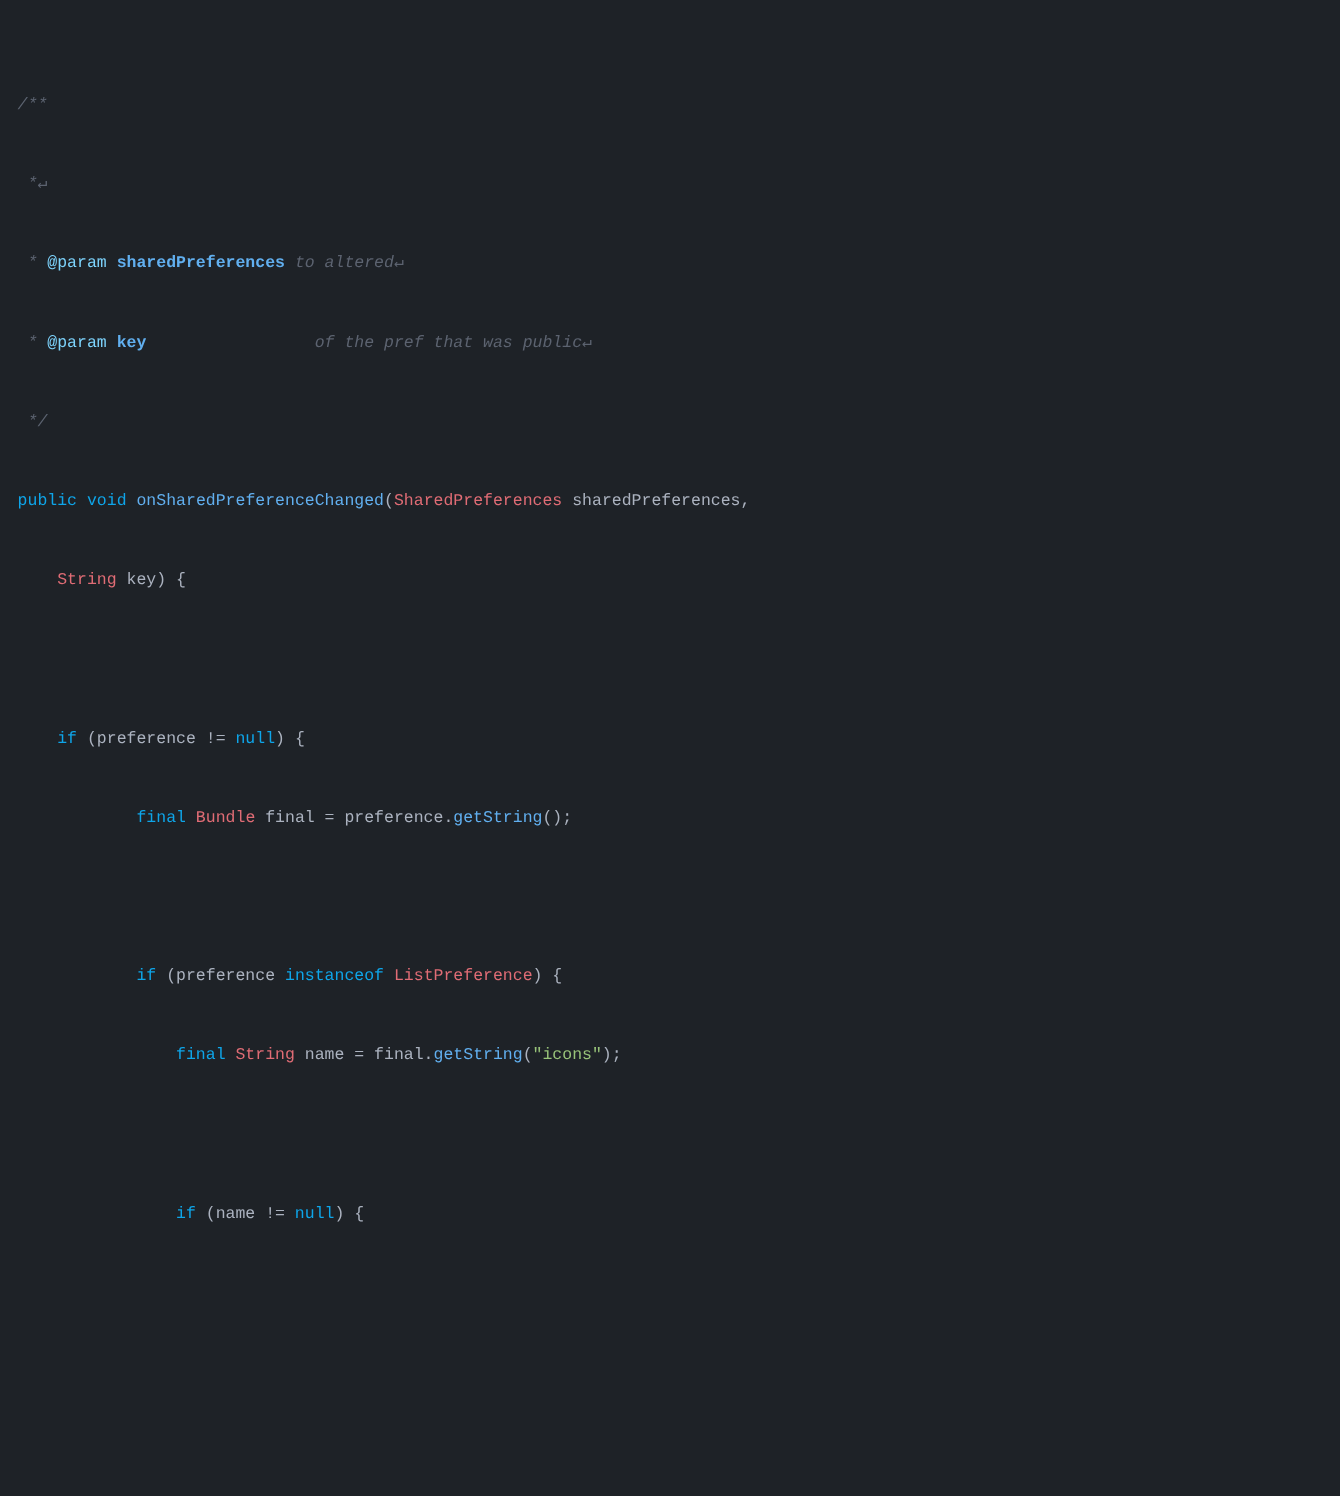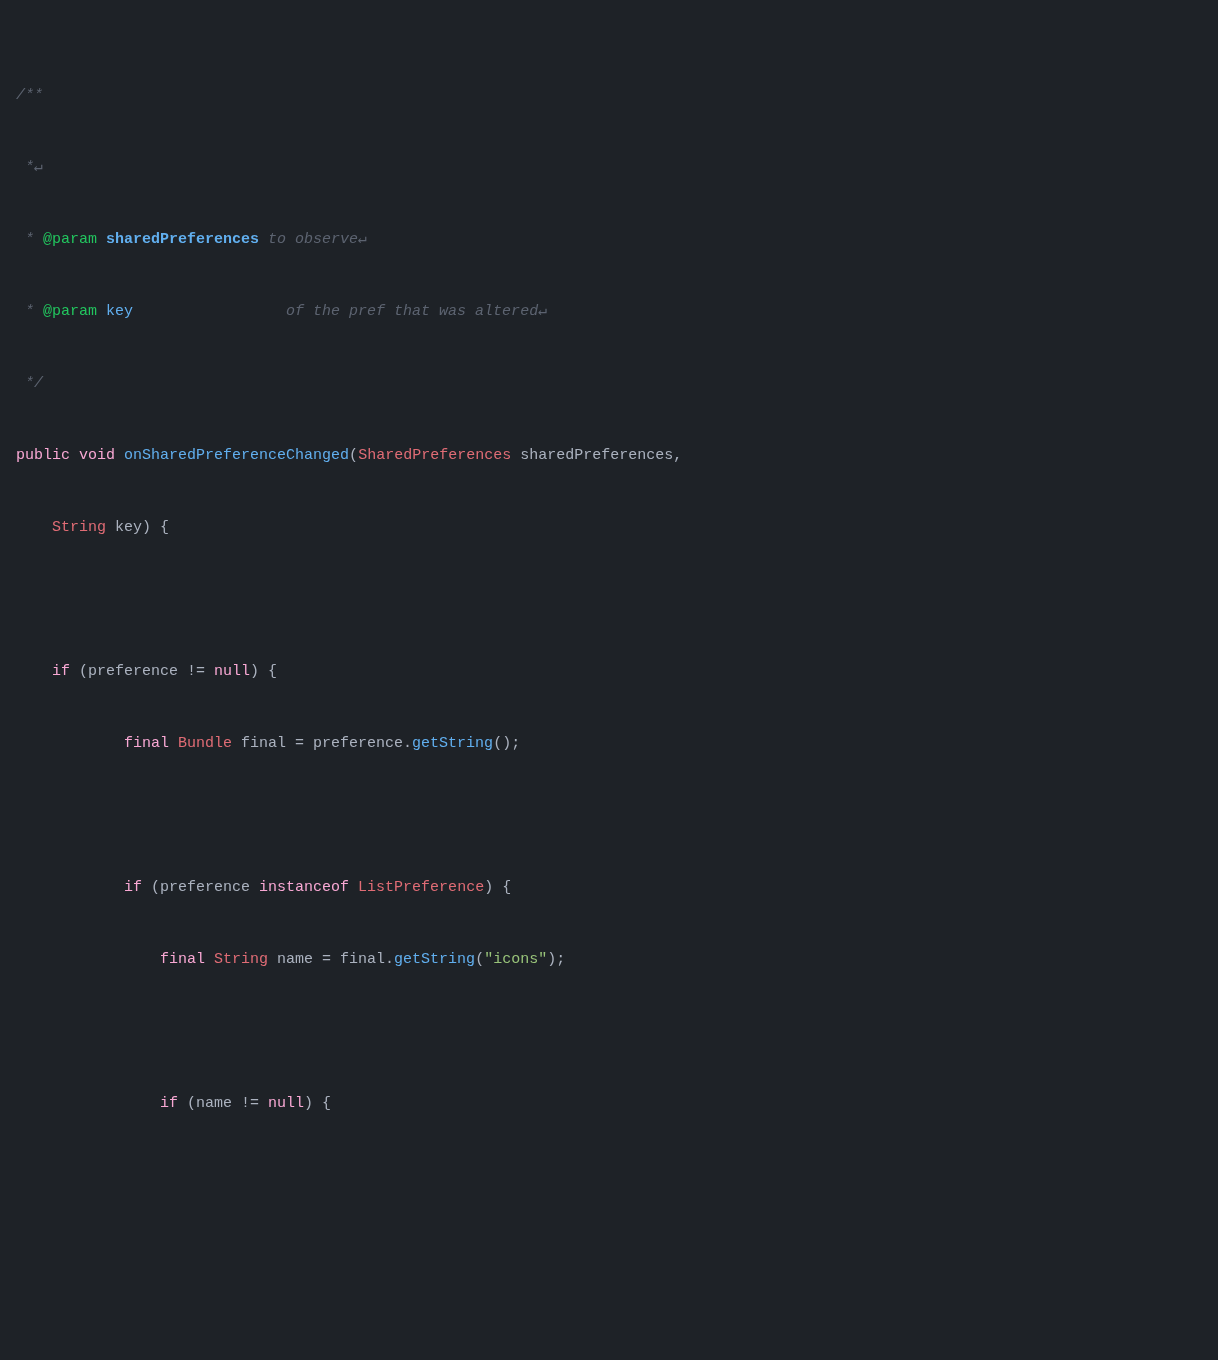--- a/index.html
+++ b/index.html
@@ -32,42 +32,42 @@
     }
 
     .line-content {
       flex: 1;
     }
 
     
     .c-comment    { color: #5c6370; font-style: italic; }
     .c-keyword    { color: #61afef; }
     .c-plain      { color: #abb2bf; }
-    .c-annotation { color: #22c55e; }
+    .c-annotation { color: #7dd3fc; }
     .c-red        { color: #e06c75; }
     .c-blue       { color: #61afef; }
     .c-green      { color: #98c379; }
-    .c-purple     { color: #f9a8d4; }
+    .c-purple     { color: #0ea5e9; }
   </style>
 </head>
 <body>
 
 <div class="code-container">
 
   <div class="line">
     <span class="line-content c-comment">/**</span>
   </div>
   <div class="line">
     <span class="line-content c-comment"> *↵</span>
   </div>
   <div class="line">
-    <span class="line-content"><span class="c-comment"> * </span><span class="c-annotation">@param</span><span class="c-comment"> </span><span class="c-keyword" style="font-weight:bold;">sharedPreferences</span><span class="c-comment"> to observe↵</span></span>
+    <span class="line-content"><span class="c-comment"> * </span><span class="c-annotation">@param</span><span class="c-comment"> </span><span class="c-keyword" style="font-weight:bold;">sharedPreferences</span><span class="c-comment"> to altered↵</span></span>
   </div>
   <div class="line">
-    <span class="line-content"><span class="c-comment"> * </span><span class="c-annotation">@param</span><span class="c-comment"> </span><span class="c-keyword" style="font-weight:normal;">key</span><span class="c-comment">                 of the pref that was altered↵</span></span>
+    <span class="line-content"><span class="c-comment"> * </span><span class="c-annotation">@param</span><span class="c-comment"> </span><span class="c-keyword" style="font-weight:bold;">key</span><span class="c-comment">                 of the pref that was public↵</span></span>
   </div>
   <div class="line">
     <span class="line-content c-comment"> */</span>
   </div>
   <div class="line">
     <span class="line-content"><span class="c-purple">public</span><span class="c-plain"> </span><span class="c-purple">void</span><span class="c-plain"> </span><span class="c-blue">onSharedPreferenceChanged</span><span class="c-plain">(</span><span class="c-red">SharedPreferences</span><span class="c-plain"> sharedPreferences,</span></span>
   </div>
   <div class="line">
     <span class="line-content"><span class="c-plain">    </span><span class="c-red">String</span><span class="c-plain"> key) {</span></span>
   </div>

